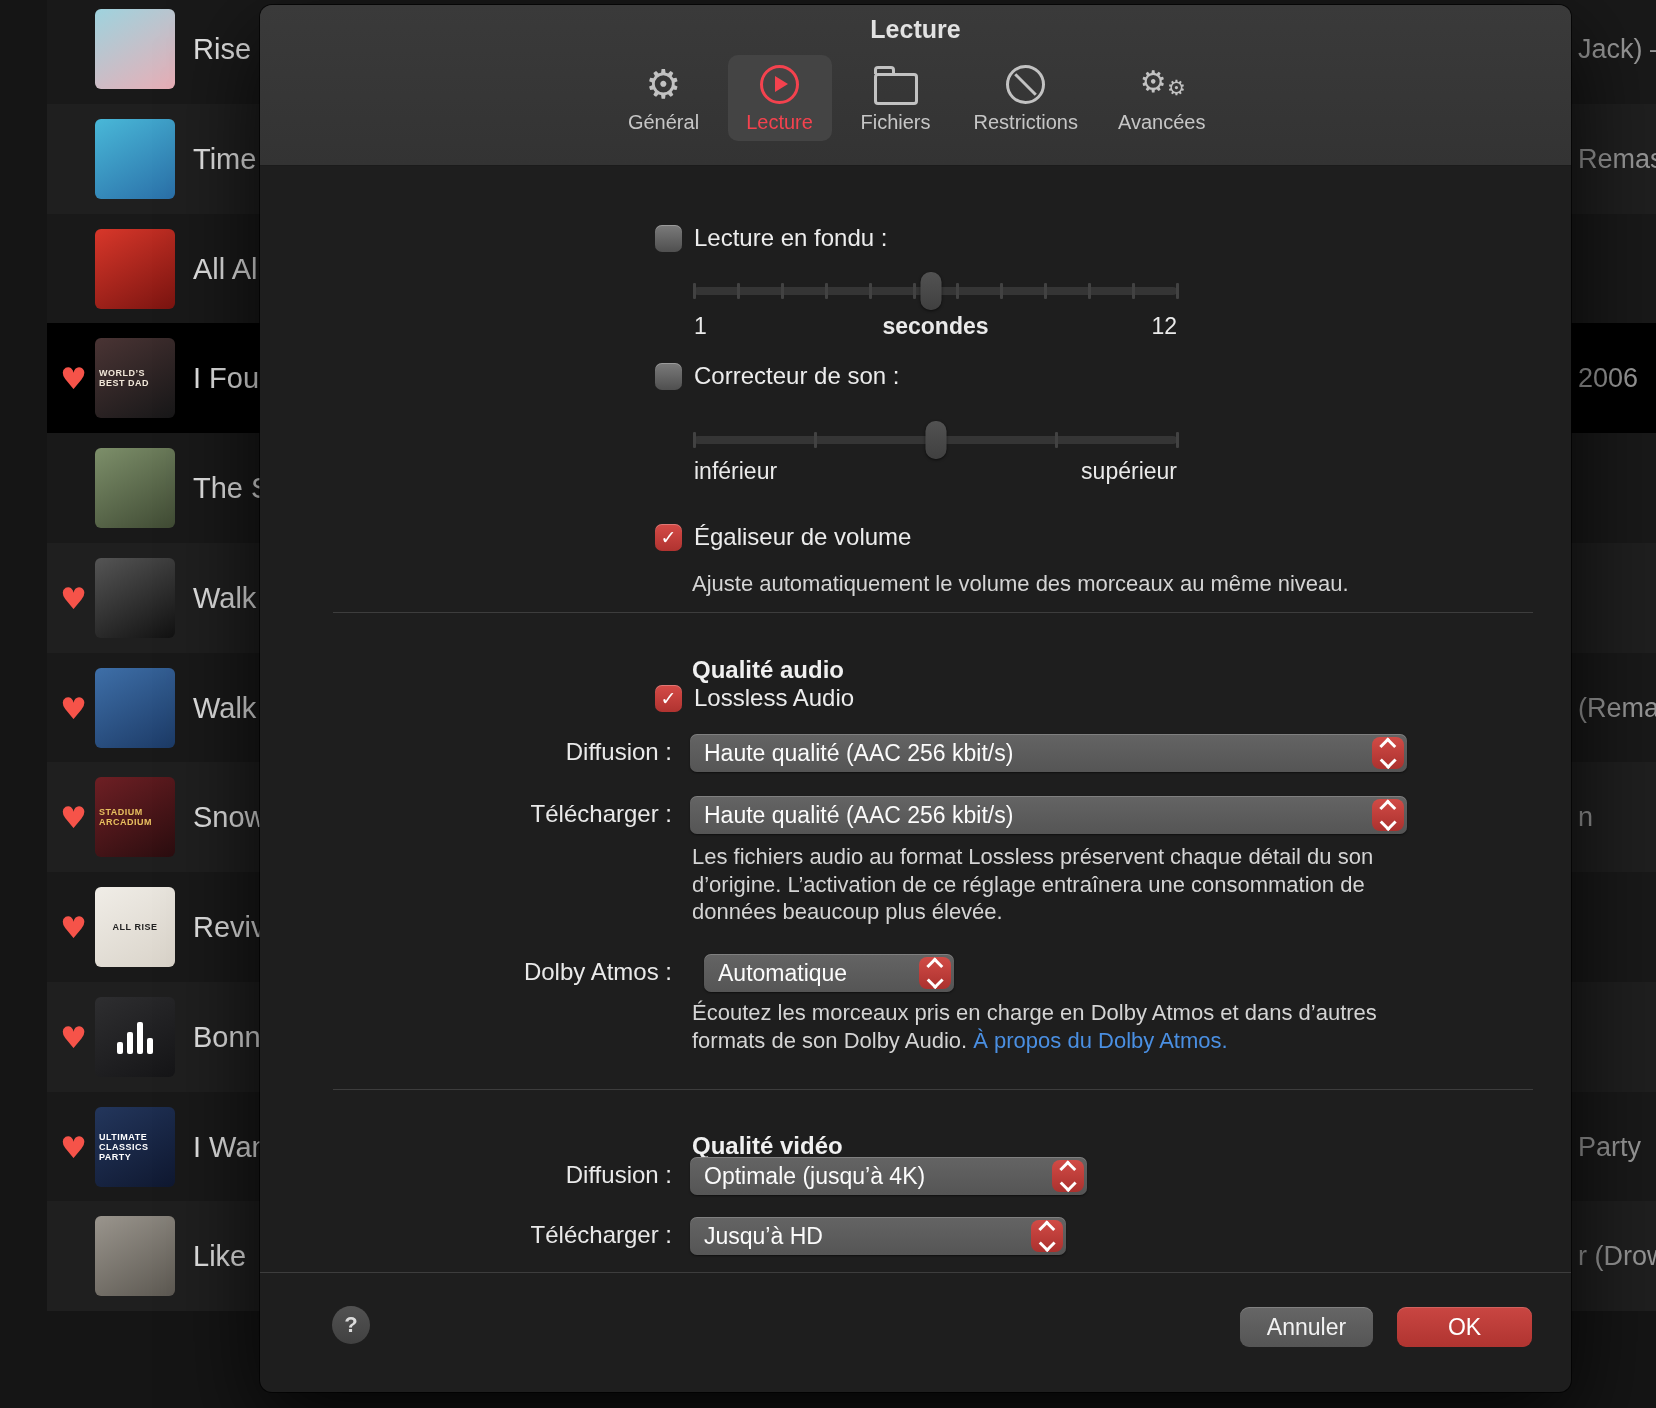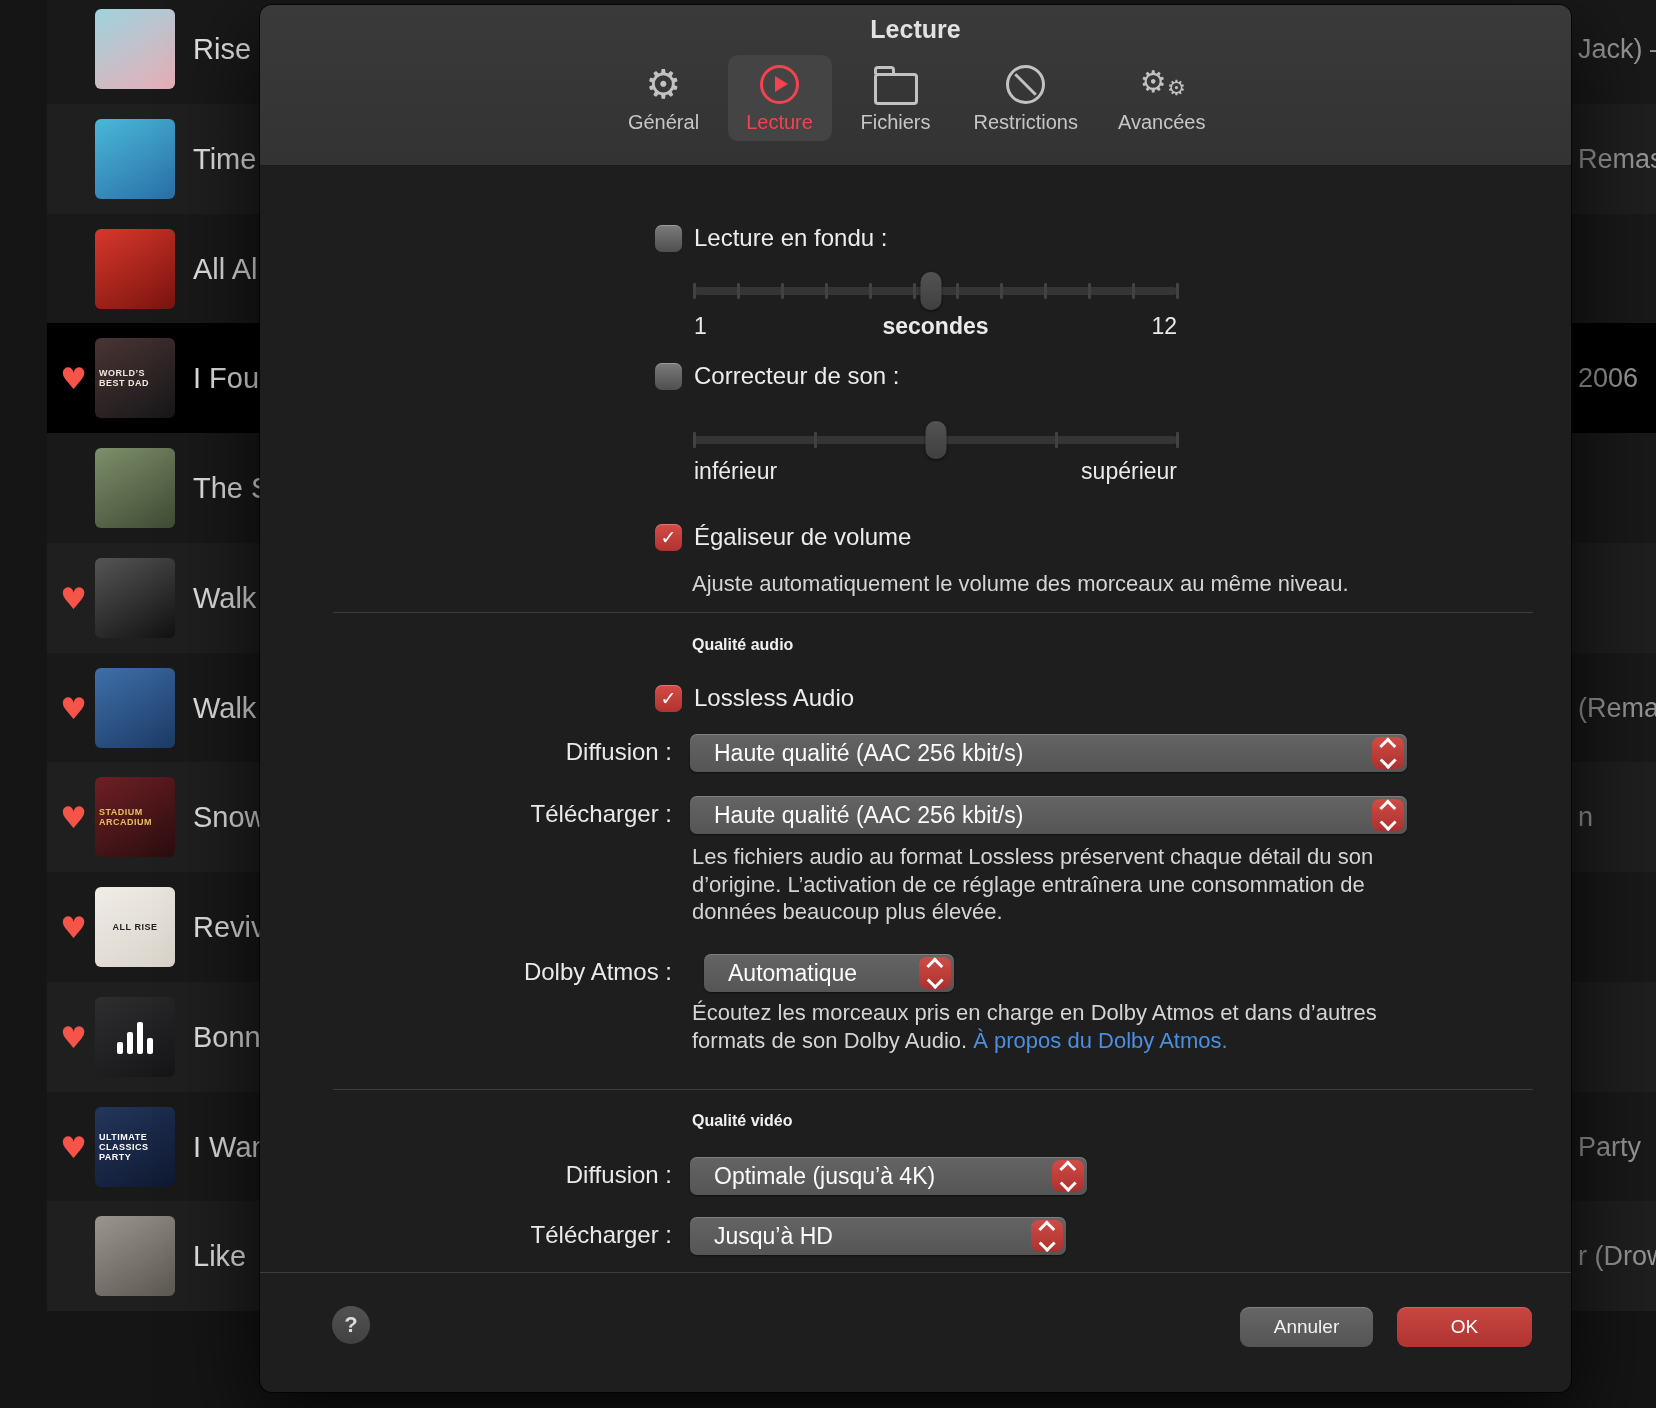--- a/index.html
+++ b/index.html
@@ -69,36 +69,36 @@
                  background:#353535;border-radius:4px;}
   .slider .tick{position:absolute;top:11px;width:3px;height:16px;background:#424242;border-radius:1px;}
   .slider .handle{position:absolute;top:0;width:21px;height:38px;border-radius:10px;
                  background:linear-gradient(#525252,#404040);transform:translateX(-50%);
                  box-shadow:0 1px 3px rgba(0,0,0,.6);}
   .slider-labels{position:absolute;display:flex;justify-content:space-between;font-size:23px;color:#eaeaea;}
   .slider-labels .mid{position:absolute;left:50%;transform:translateX(-50%);font-weight:600;}
 
   .caption{position:absolute;font-size:22px;color:#d4d4d4;line-height:27.5px;white-space:pre-line;}
   .divider{position:absolute;height:1px;background:#3d3d3d;}
-  .section-title{position:absolute;font-size:16px;font-weight:700;color:#f0f0f0;}
+  .section-title{position:absolute;font-size:24px;font-weight:700;color:#f0f0f0;margin-top:20px;}
 
   .field-label{position:absolute;width:280px;text-align:right;font-size:24px;color:#e9e9e9;}
   .select{position:absolute;height:38px;border-radius:7px;background:linear-gradient(#646464,#555);
           box-shadow:inset 0 1px 0 rgba(255,255,255,.18),0 1px 2px rgba(0,0,0,.5);}
-  .select .val{position:absolute;left:24px;top:0;line-height:38px;font-size:23px;color:#fbfbfb;white-space:nowrap;}
+  .select .val{position:absolute;left:14px;top:0;line-height:38px;font-size:23px;color:#fbfbfb;white-space:nowrap;}
   .stepper{position:absolute;right:3px;top:3px;width:32px;height:32px;border-radius:8px;
            background:linear-gradient(#d14b46,#ab312e);display:flex;flex-direction:column;
            align-items:center;justify-content:center;gap:3px;}
   .chv{width:9px;height:9px;border-left:3px solid #fff;border-top:3px solid #fff;}
   .chv.up{transform:rotate(45deg) ;margin-top:3px;}
   .chv.down{transform:rotate(225deg);margin-bottom:3px;}
 
   .link{color:#4a8fe2;cursor:pointer;}
 
-  .btn{position:absolute;border-radius:9px;font-size:19px;display:flex;align-items:center;
+  .btn{position:absolute;border-radius:9px;font-size:23px;display:flex;align-items:center;
        justify-content:center;color:#f2f2f2;}
   .btn-gray{background:linear-gradient(#666,#555);box-shadow:inset 0 1px 0 rgba(255,255,255,.18);}
   .btn-red{background:linear-gradient(#c94642,#b03430);color:#fff;box-shadow:inset 0 1px 0 rgba(255,255,255,.15);}
   .btn-help{border-radius:50%;background:linear-gradient(#525252,#414141);font-weight:bold;font-size:22px;color:#dcdcdc;}
 </style>
 </head>
 <body>
 
 <div id="stage">
 

